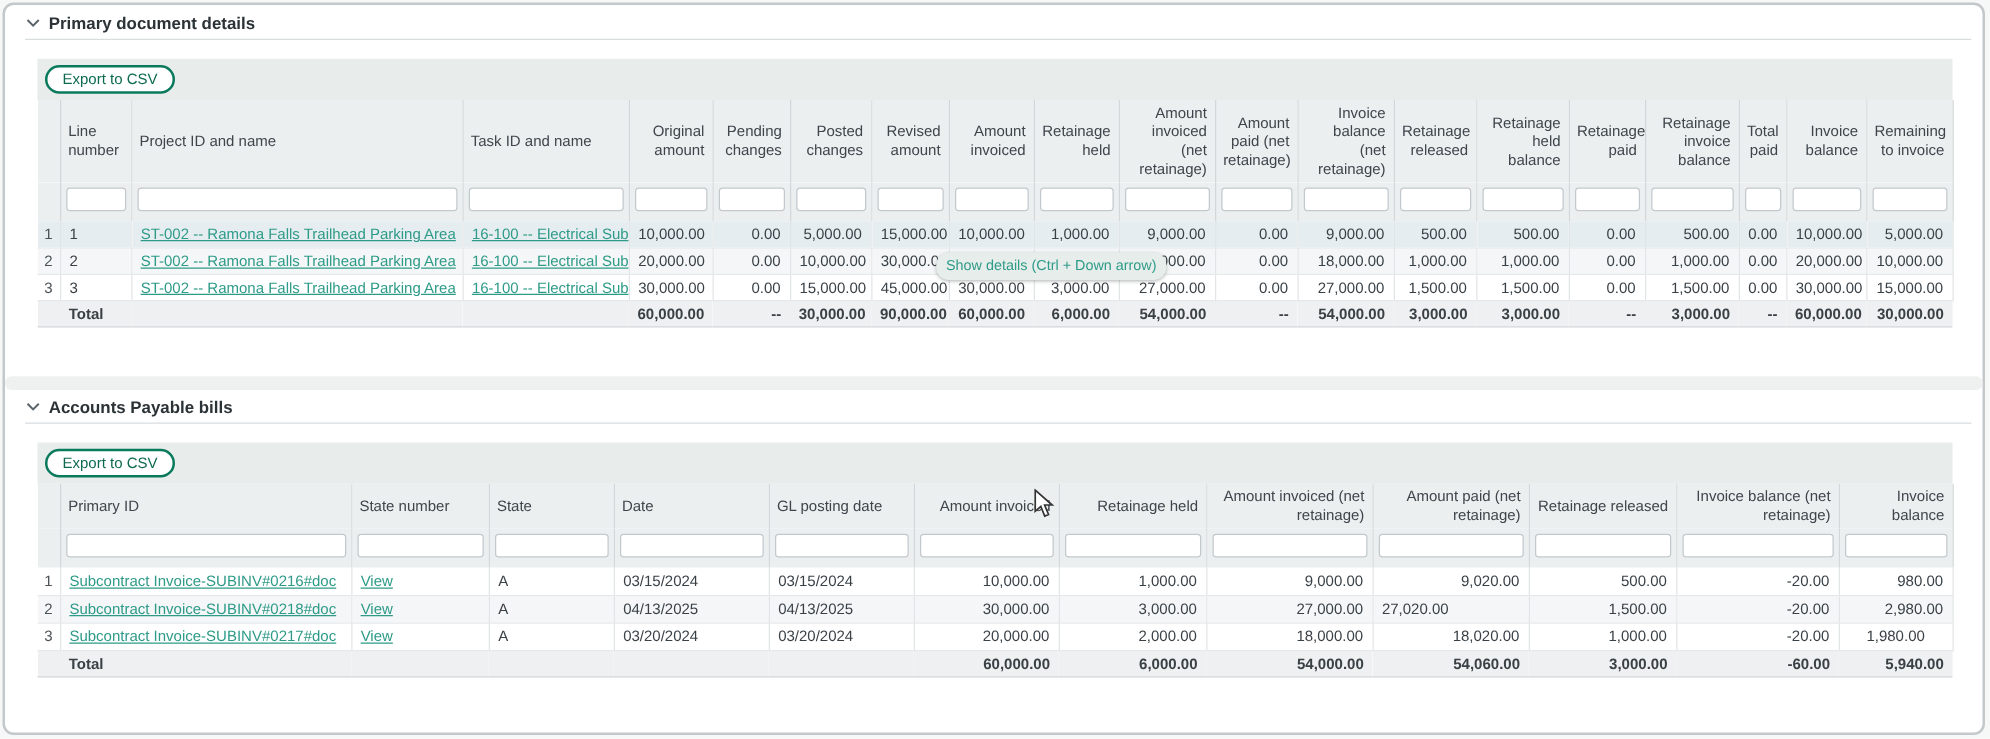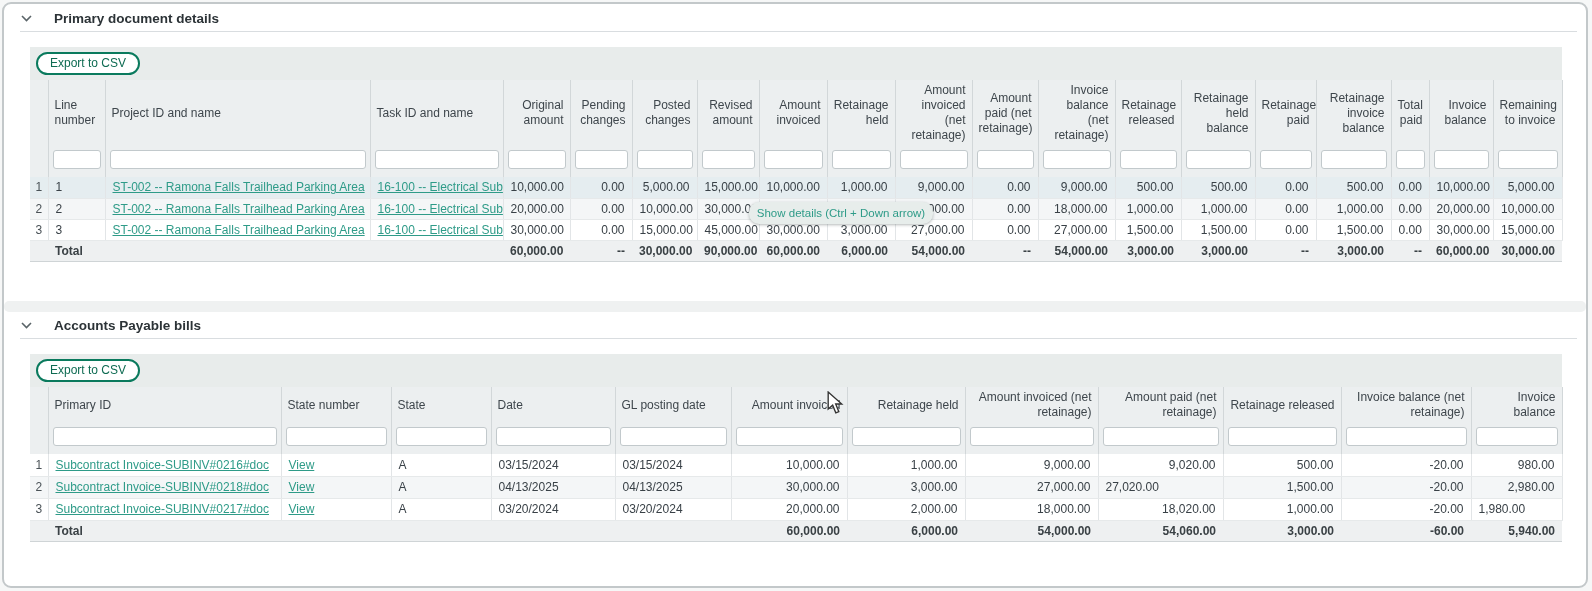--- a/index.html
+++ b/index.html
@@ -5,21 +5,21 @@
   html,body{margin:0;padding:0;}
   body{
     width:1592px;height:591px;position:relative;overflow:hidden;
     font-family:"Liberation Sans",sans-serif;background:#f6f7f7;color:#3c444a;
   }
   .frame{
     position:absolute;left:2px;top:2px;width:1586px;height:586px;box-sizing:border-box;
     border:2px solid #c3c8ca;border-radius:9px;background:#ffffff;
   }
   
-  .section-header{position:absolute;left:21px;display:flex;align-items:center;gap:22px;z-index:2;cursor:pointer;}
+  .section-header{position:absolute;left:21px;display:flex;align-items:center;gap:7px;z-index:2;cursor:pointer;}
   .section-title{font-size:13.5px;font-weight:700;color:#2c3337;}
   .chev{display:inline-flex;align-items:center;}
   .sec-rule{position:absolute;left:20px;right:15px;height:1px;background:#d9dde0;z-index:1;}
   .band{position:absolute;left:4px;right:6px;top:301px;height:11px;background:#eff1f1;border-radius:5px;}
   
   .grid{position:absolute;left:30px;width:1532px;}
   .toolbar{height:33px;background:#e8eceb;display:flex;align-items:center;padding-left:6px;box-sizing:border-box;}
   .export-btn{
     background:#ffffff;border:2px solid #0a7a5d;border-radius:12px;color:#0e6b52;
     font-family:"Liberation Sans",sans-serif;font-size:12px;height:23px;line-height:19px;
@@ -343,21 +343,21 @@
           <td style="text-align: left;"><a class="lnk">View</a></td>
           <td style="text-align: left;">A</td>
           <td style="text-align: left;">03/20/2024</td>
           <td style="text-align: left;">03/20/2024</td>
           <td style="text-align: right;">20,000.00</td>
           <td style="text-align: right;">2,000.00</td>
           <td style="text-align: right;">18,000.00</td>
           <td style="text-align: right; padding-left: 40px;">18,020.00</td>
           <td style="text-align: right;">1,000.00</td>
           <td style="text-align: right;">-20.00</td>
-          <td style="text-align: left;">1,980.00</td>
+          <td style="text-align: center;">1,980.00</td>
         </tr>
         <tr class="total">
           <td></td>
           <td style="text-align: left;">Total</td>
           <td style="text-align: left;"></td>
           <td style="text-align: left;"></td>
           <td style="text-align: left;"></td>
           <td style="text-align: left;"></td>
           <td style="text-align: right;">60,000.00</td>
           <td style="text-align: right;">6,000.00</td>

